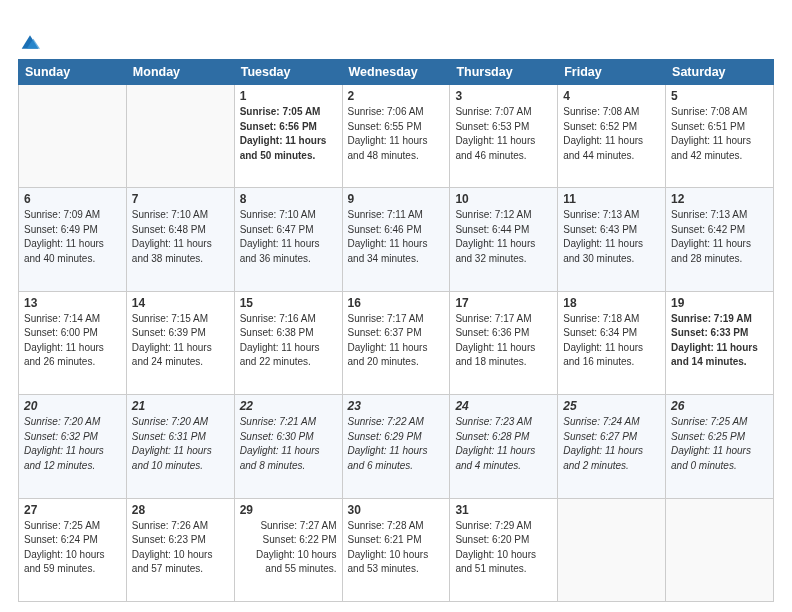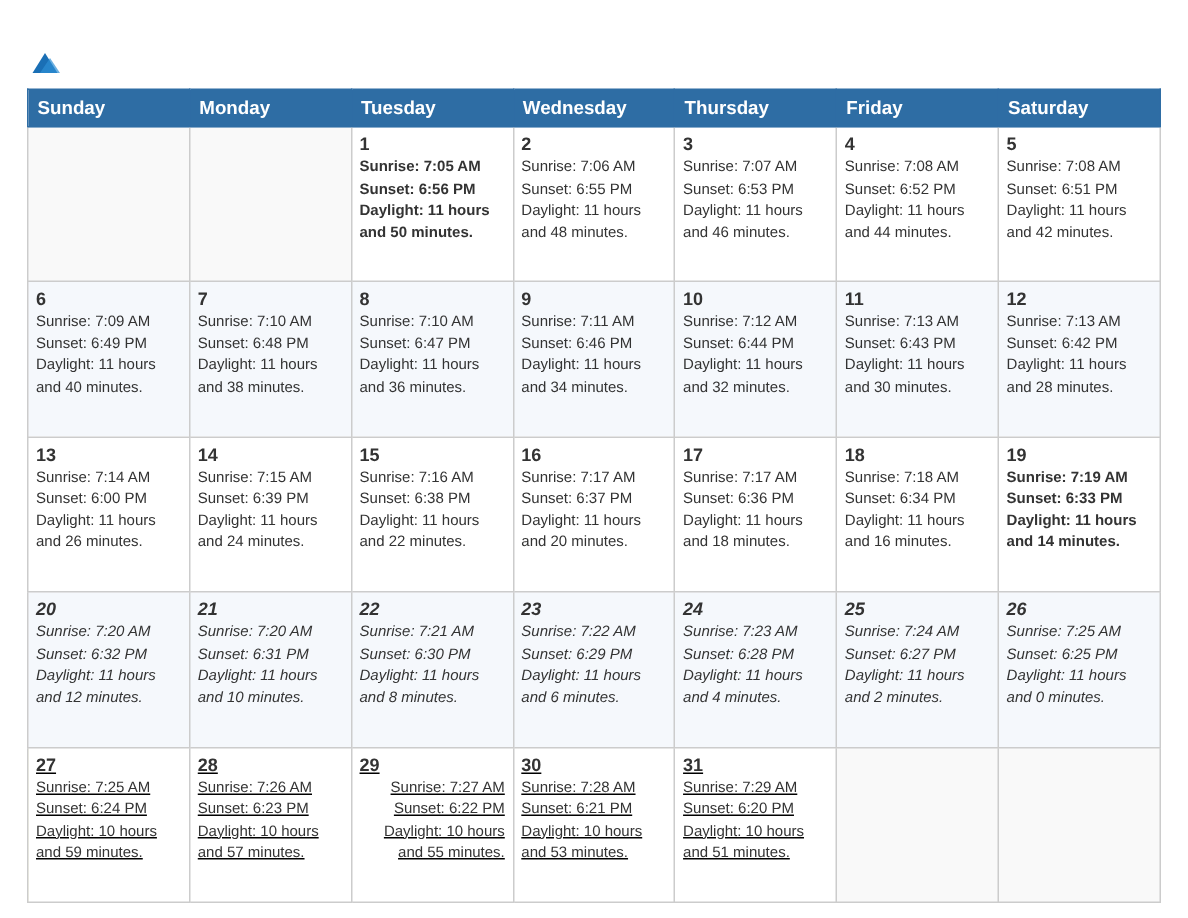--- a/index.html
+++ b/index.html
@@ -299,21 +299,21 @@
 Sunset: 6:27 PM
 Daylight: 11 hours and 2 minutes.</div>
           </td>
           <td>
             <span class="day-num">26</span>
             <div class="day-info" style="white-space: pre-line;">Sunrise: 7:25 AM
 Sunset: 6:25 PM
 Daylight: 11 hours and 0 minutes.</div>
           </td>
         </tr>
-        <tr style="background: #fef9c3; text-decoration: underline;">
+        <tr style="background: #fef9c3;">
           <td>
             <span class="day-num">27</span>
             <div class="day-info" style="white-space: pre-line;">Sunrise: 7:25 AM
 Sunset: 6:24 PM
 Daylight: 10 hours and 59 minutes.</div>
           </td>
           <td>
             <span class="day-num">28</span>
             <div class="day-info" style="white-space: pre-line;">Sunrise: 7:26 AM
 Sunset: 6:23 PM

